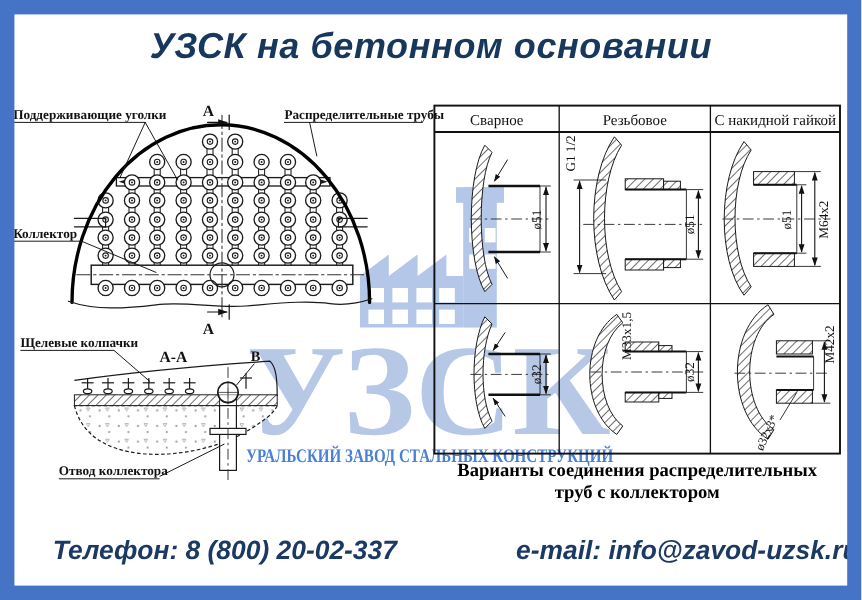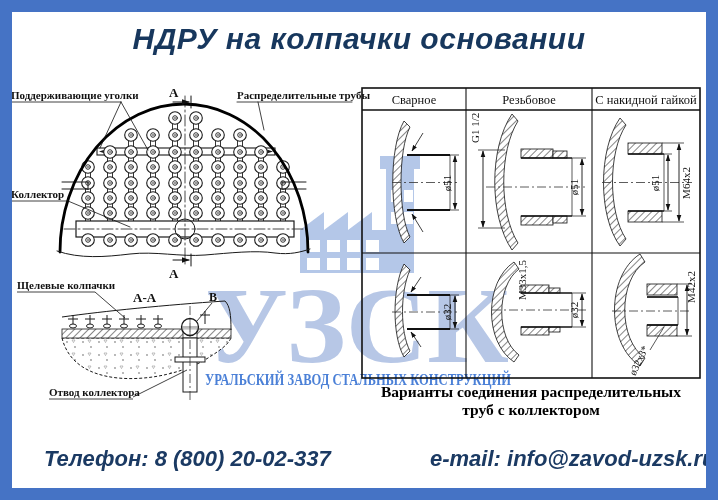--- a/index.html
+++ b/index.html
@@ -48,21 +48,21 @@
       </g>
     </svg>
     <svg class="wm-logo" width="312" height="100">
       <text x="156" y="88" text-anchor="middle" textLength="304" lengthAdjust="spacingAndGlyphs" font-family="Liberation Sans, sans-serif" font-size="108" font-weight="bold" fill="#b7c7e6">УЗСК</text>
     </svg>
     <svg class="wm-sub" width="312" height="22">
       <text x="156" y="16" text-anchor="middle" textLength="306" lengthAdjust="spacingAndGlyphs" font-family="Liberation Sans, sans-serif" font-size="16" font-weight="bold" fill="#4b80d7">УРАЛЬСКИЙ ЗАВОД СТАЛЬНЫХ КОНСТРУКЦИЙ</text>
     </svg>
   </div>
 
-  <div class="title">НДРУ на колпачки основании</div>
+  <div class="title">УЗСК на бетонном основании</div>
 
   <svg class="art" width="718" height="500" viewBox="0 0 718 500">
     <defs>
       <pattern id="hatch" patternUnits="userSpaceOnUse" width="5" height="5" patternTransform="rotate(45)">
         <rect width="5" height="5" fill="#ffffff"></rect>
         <line x1="0" y1="0" x2="0" y2="5" stroke="#444" stroke-width="1.3"></line>
       </pattern>
       <pattern id="speck" patternUnits="userSpaceOnUse" width="16" height="13">
         <rect width="16" height="13" fill="#ffffff"></rect>
         <circle cx="3" cy="4" r="0.9" fill="#999"></circle>

